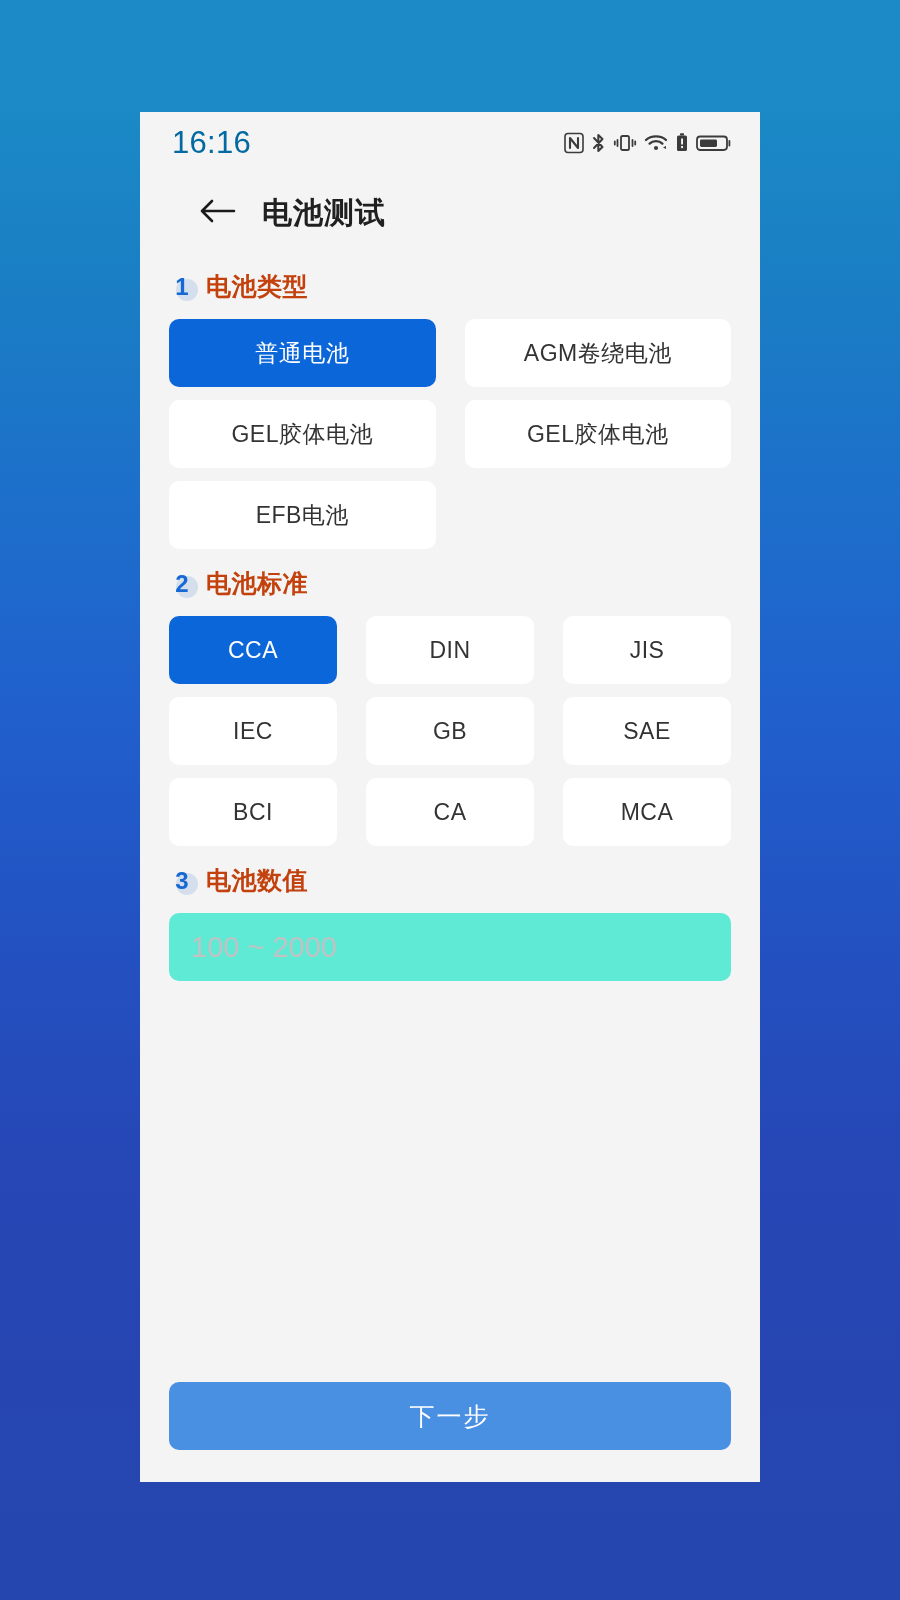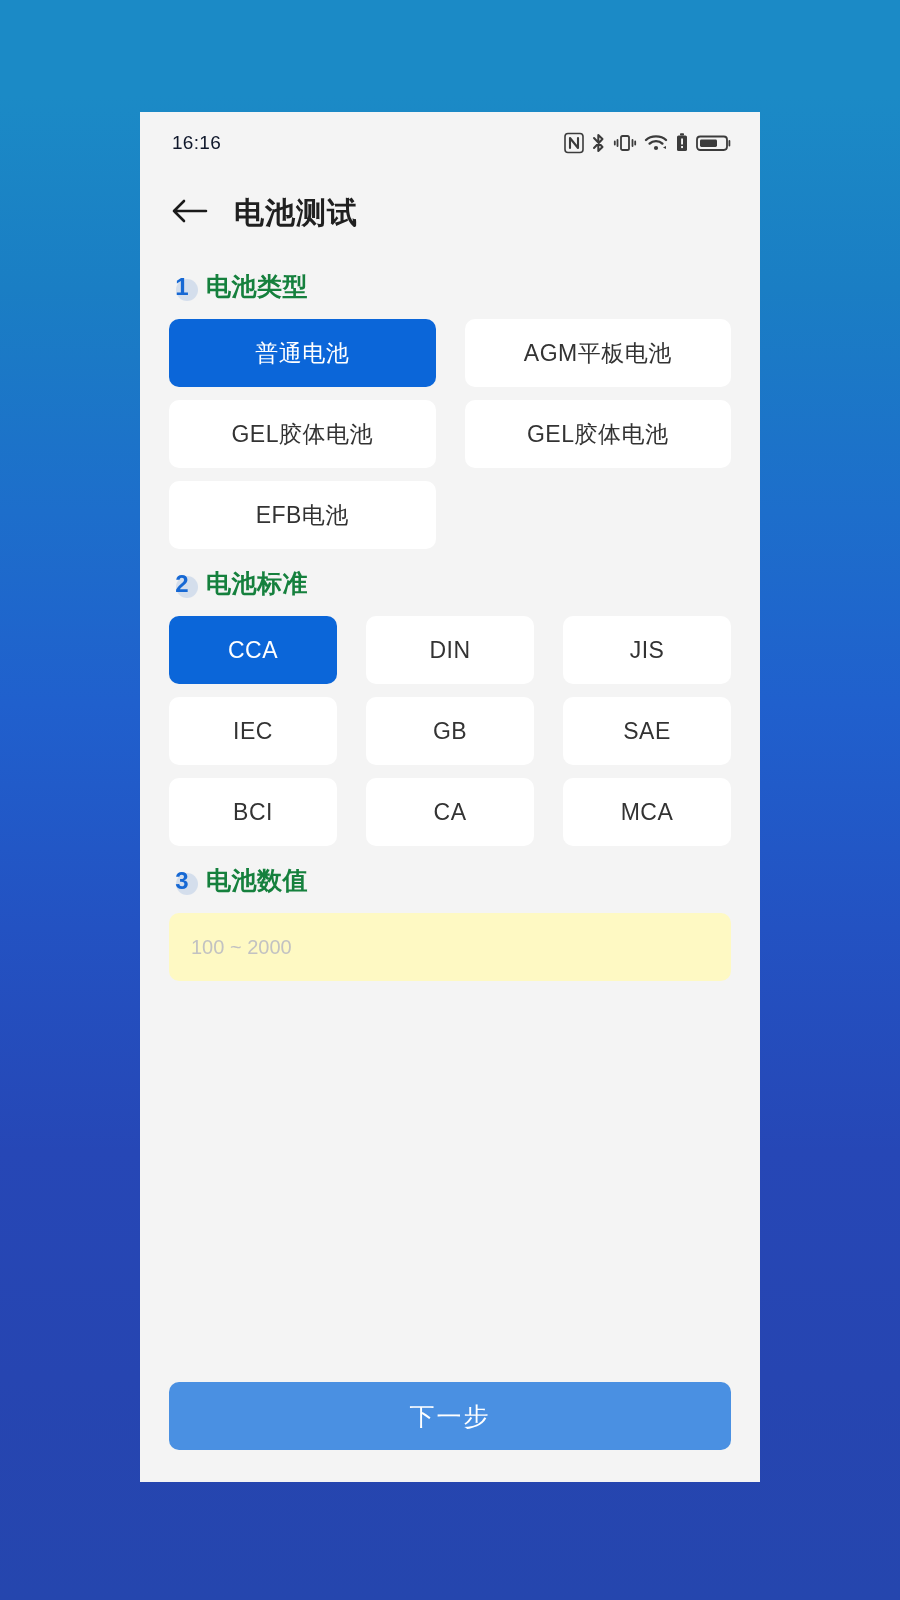--- a/index.html
+++ b/index.html
@@ -38,38 +38,39 @@
 
   
   .statusbar {
     height: 62px;
     display: flex;
     align-items: center;
     justify-content: space-between;
     padding: 0 28px 0 32px;
   }
   .status-time {
-    font-size: 19px;
-    color: #0f172a;
+    font-size: 31px;
+    color: #0369a1;
     letter-spacing: .3px;
     font-family: "Liberation Sans", sans-serif;
   }
   .status-icons {
     display: flex;
     align-items: center;
     gap: 7px;
   }
   .status-icons svg { display:block; }
 
   
   .titlebar {
     height: 78px;
     display: flex;
     align-items: center;
     padding-left: 28px;
+    margin-left: 28px;
   }
   .back-arrow {
     width: 44px;
     height: 44px;
     display: flex;
     align-items: center;
     justify-content: center;
     flex: 0 0 auto;
   }
   .page-title {
@@ -113,21 +114,21 @@
     height: 30px;
     line-height: 30px;
     text-align: center;
     font-size: 24px;
     font-weight: bold;
     color: #1668d4;
   }
   .section-title {
     font-size: 25px;
     font-weight: bold;
-    color: #15803d;
+    color: #c2410c;
     letter-spacing: .5px;
   }
 
   
   .grid {
     padding: 0 29px;
     display: grid;
     gap: 13px 29px;
   }
   .grid.cols2 { grid-template-columns: repeat(2, 1fr); }
@@ -151,22 +152,22 @@
   }
 
   
   .input-wrap { padding: 0 29px; margin-top: 2px; }
   .value-input {
     width: 100%;
     height: 68px;
     border: none;
     outline: none;
     border-radius: 10px;
-    background: #fef9c3;
-    font-size: 20px;
+    background: #5eead4;
+    font-size: 29px;
     color: #333333;
     padding: 0 22px;
     font-family: "Liberation Sans", sans-serif;
   }
   .value-input::placeholder { color: #c2c2c2; }
 
   
   .footer {
     position: absolute;
     left: 0;
@@ -260,21 +261,21 @@
   <div class="section-head">
     <div class="step-badge">
       <div class="disc"></div>
       <div class="num">1</div>
     </div>
     <div class="section-title">电池类型</div>
   </div>
 
   <div class="grid cols2">
     <div class="opt selected">普通电池</div>
-    <div class="opt">AGM平板电池</div>
+    <div class="opt">AGM卷绕电池</div>
     <div class="opt">GEL胶体电池</div>
     <div class="opt">GEL胶体电池</div>
     <div class="opt">EFB电池</div>
   </div>
 
   <div class="section-head">
     <div class="step-badge">
       <div class="disc"></div>
       <div class="num">2</div>
     </div>

